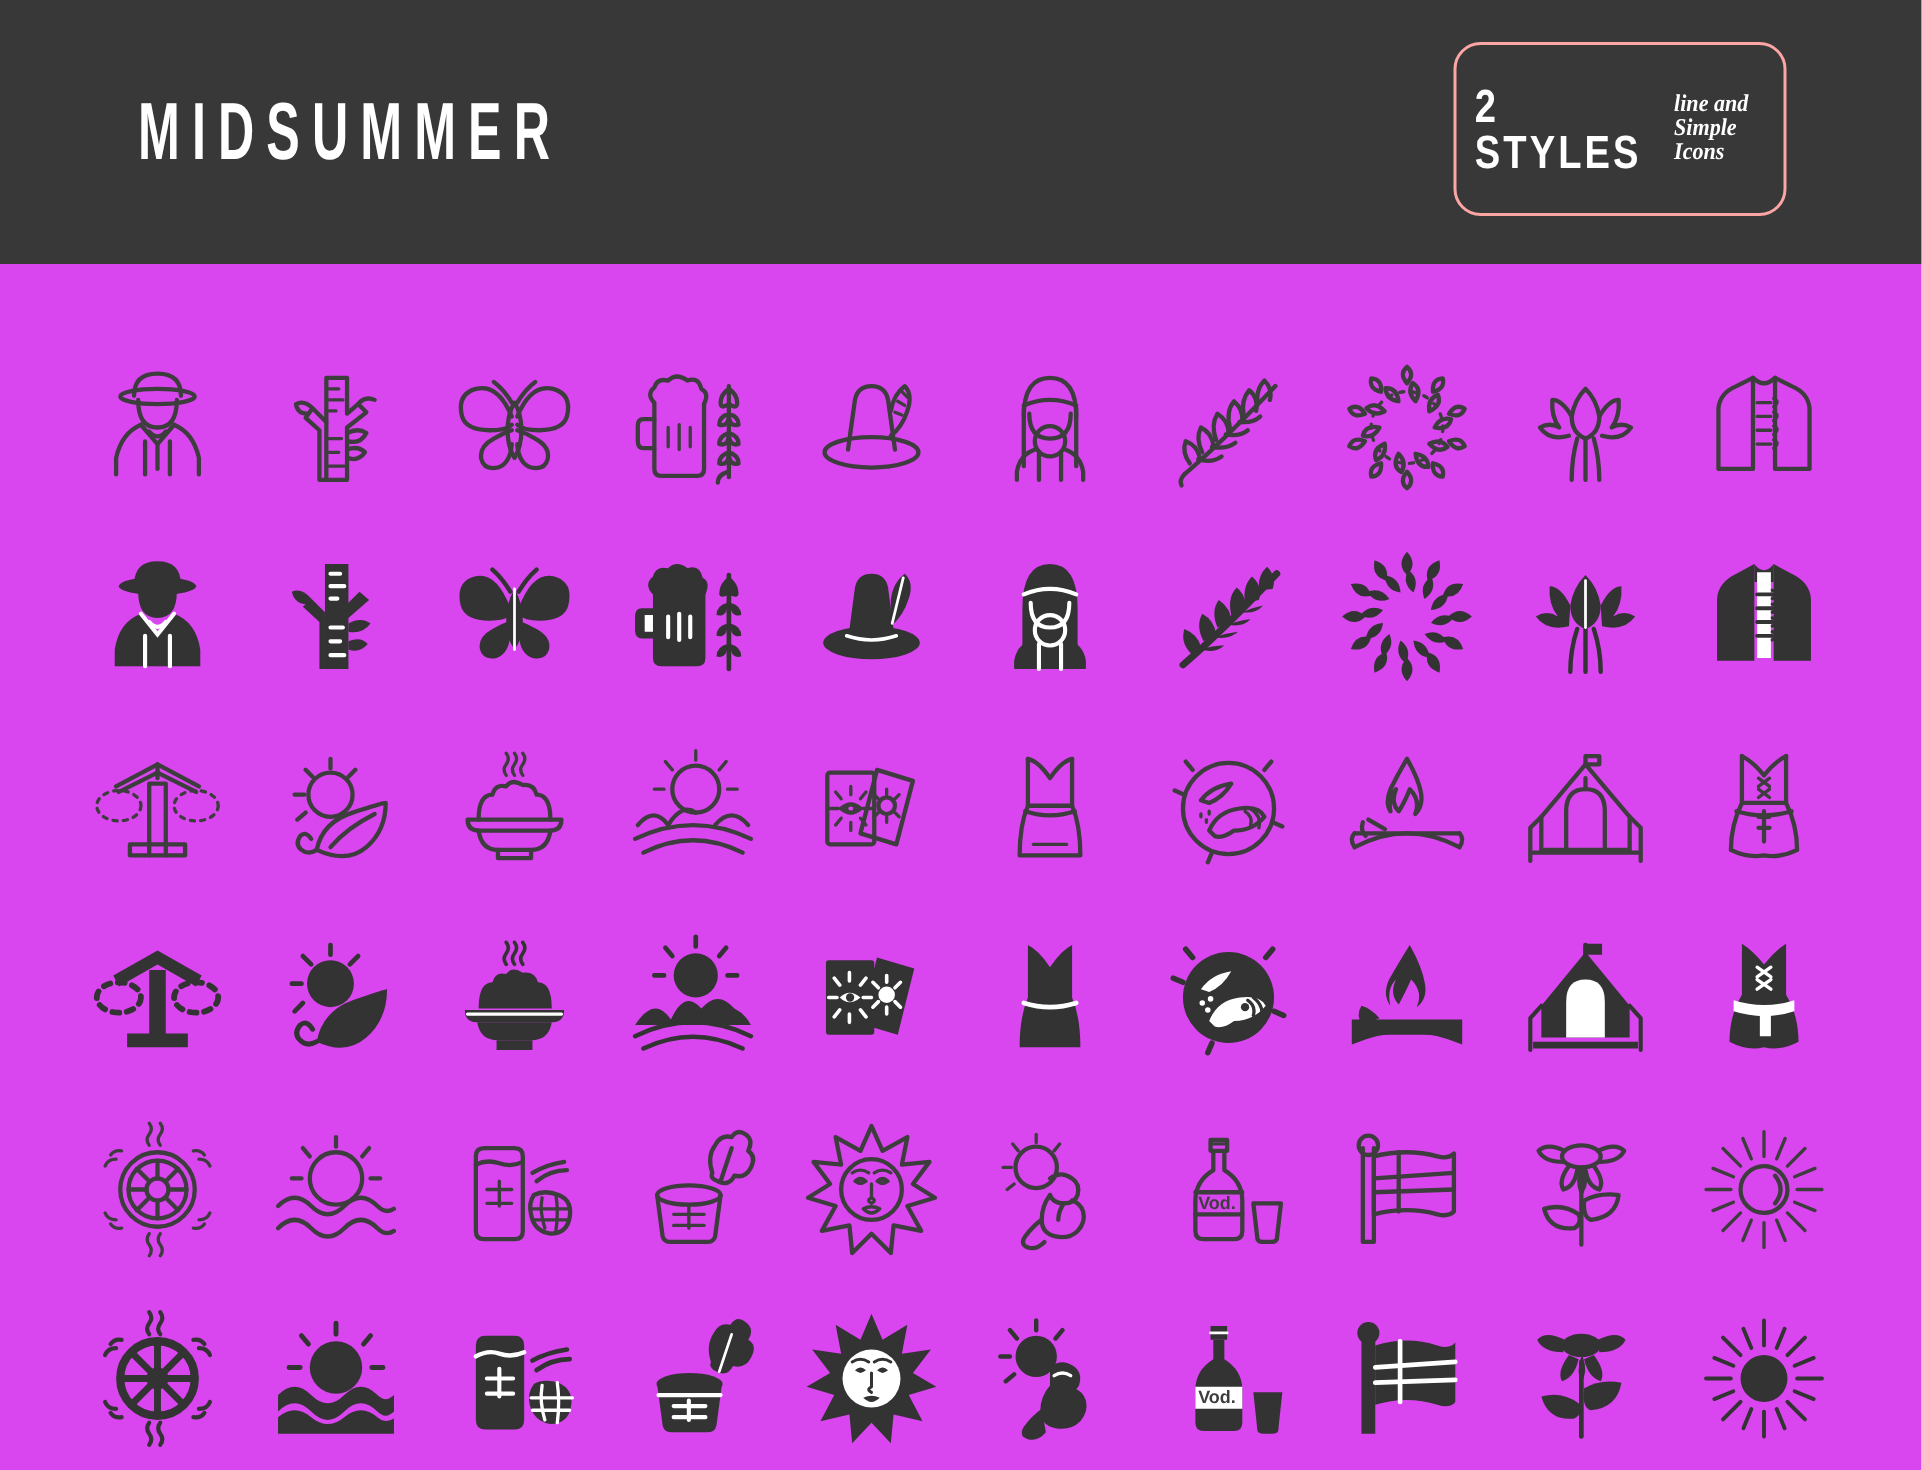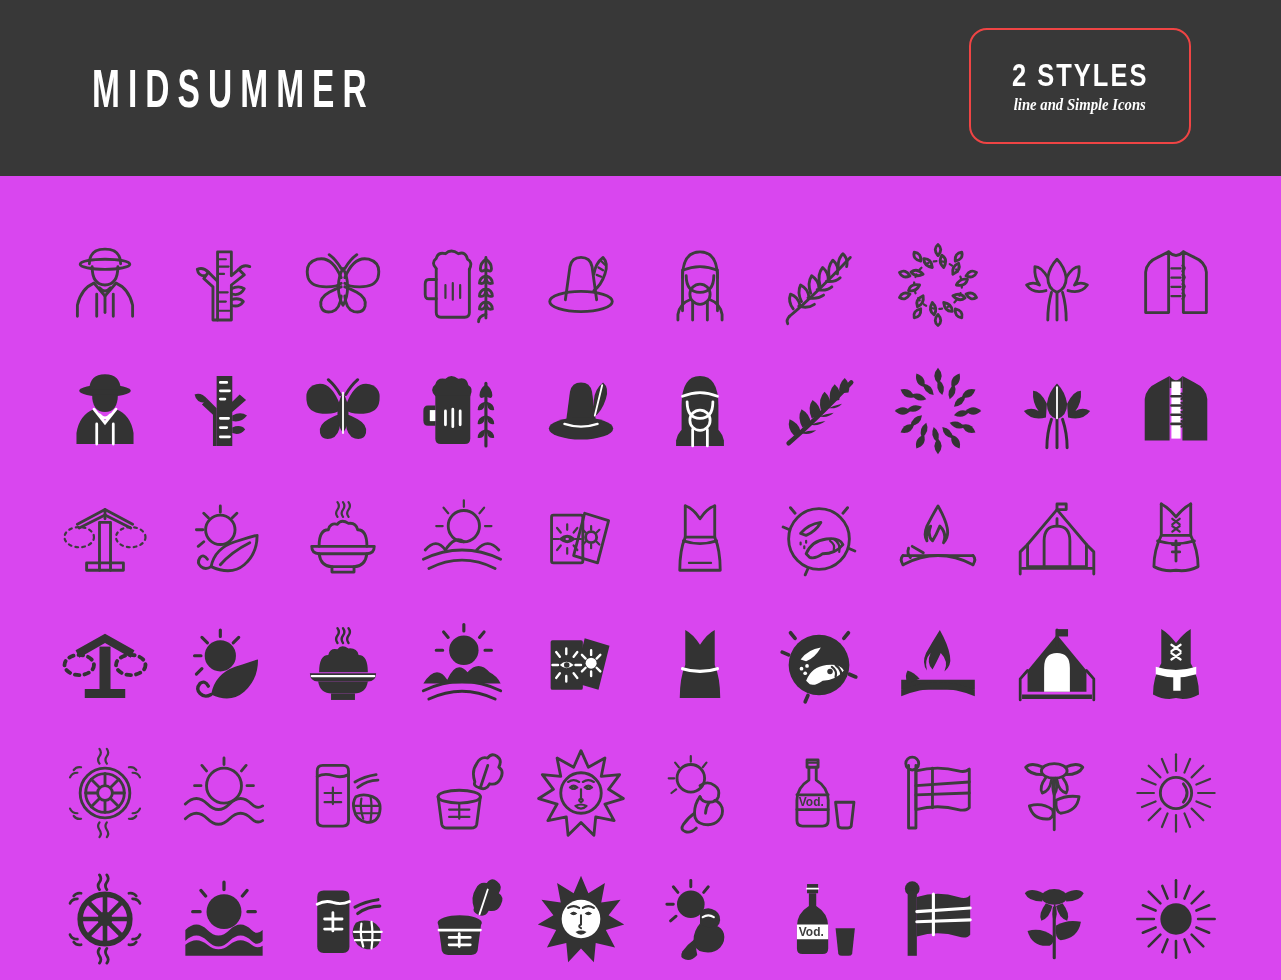--- a/index.html
+++ b/index.html
@@ -31,23 +31,23 @@
     letter-spacing: 13px;
     line-height: 1;
     transform: translateY(-50%) scaleX(0.62);
     transform-origin: left center;
     white-space: nowrap;
   }
   .badge {
     position: absolute;
     right: 90px; top: 28px;
     width: 222px; height: 116px;
-    border: 2px solid #ef4444;
+    border: 2px solid #fca5a5;
     border-radius: 18px;
-    display: flex; flex-direction: column;
+    display: flex; flex-direction: row;
     align-items: center; justify-content: center;
     gap: 6px;
   }
   .badge-main {
     color: #ffffff;
     font-family: "Liberation Sans Narrow", "Liberation Sans", sans-serif;
     font-size: 31px; font-weight: 700;
     letter-spacing: 2.5px;
     line-height: 1;
     transform: scaleX(0.82);

